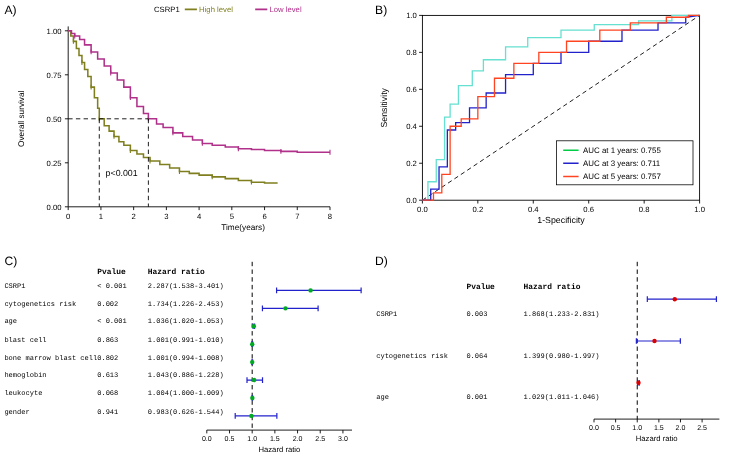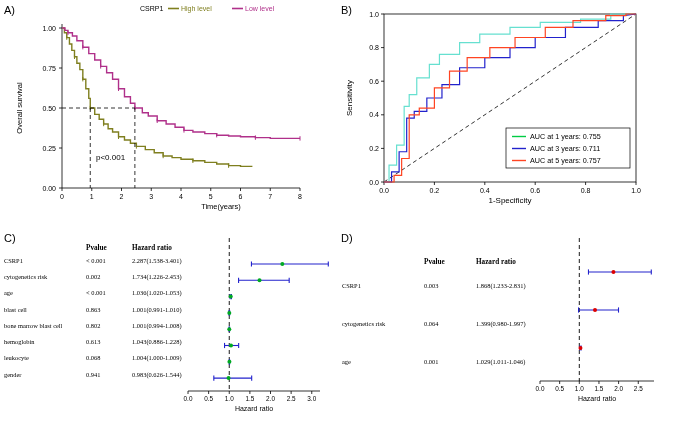--- a/index.html
+++ b/index.html
@@ -1,21 +1,21 @@
 <!DOCTYPE html>
 <html><head>
 <meta charset="utf-8">
 <style>
   html,body{margin:0;padding:0;}
   body{width:676px;height:427px;background:#ffffff;font-family:"Liberation Sans",sans-serif;color:#000;position:relative;overflow:hidden;}
   .panel{position:absolute;}
   .plabel{font-size:11px;font-weight:400;font-family:"Liberation Sans",sans-serif;}
   svg{display:block;}
   text{font-family:"Liberation Sans",sans-serif;}
-  .tbl{font-size:6.4px;font-family:Liberation Serif, serif;}
+  .tbl{font-size:6.4px;font-family:Liberation Mono, monospace;}
   .tbl td{padding:0;white-space:nowrap;}
   .hdr{font-weight:bold;font-size:7.2px;}
 </style>
 </head>
 <body>
 
 <div class="panel plabel" style="left:4px;top:4px;">A)</div>
 <div class="panel plabel" style="left:341px;top:4px;">B)</div>
 <div class="panel plabel" style="left:4px;top:232px;">C)</div>
 <div class="panel plabel" style="left:341px;top:232px;">D)</div>

